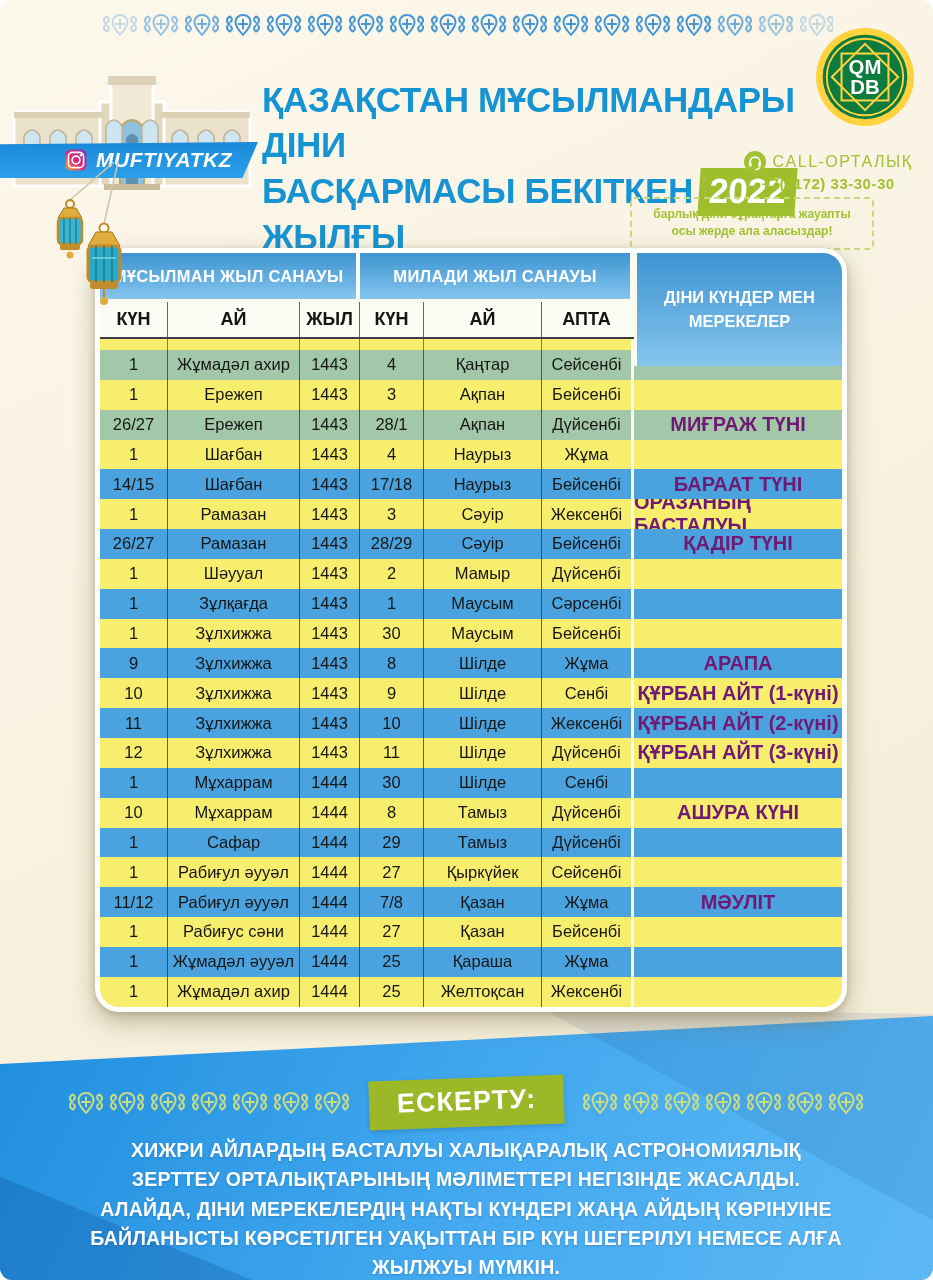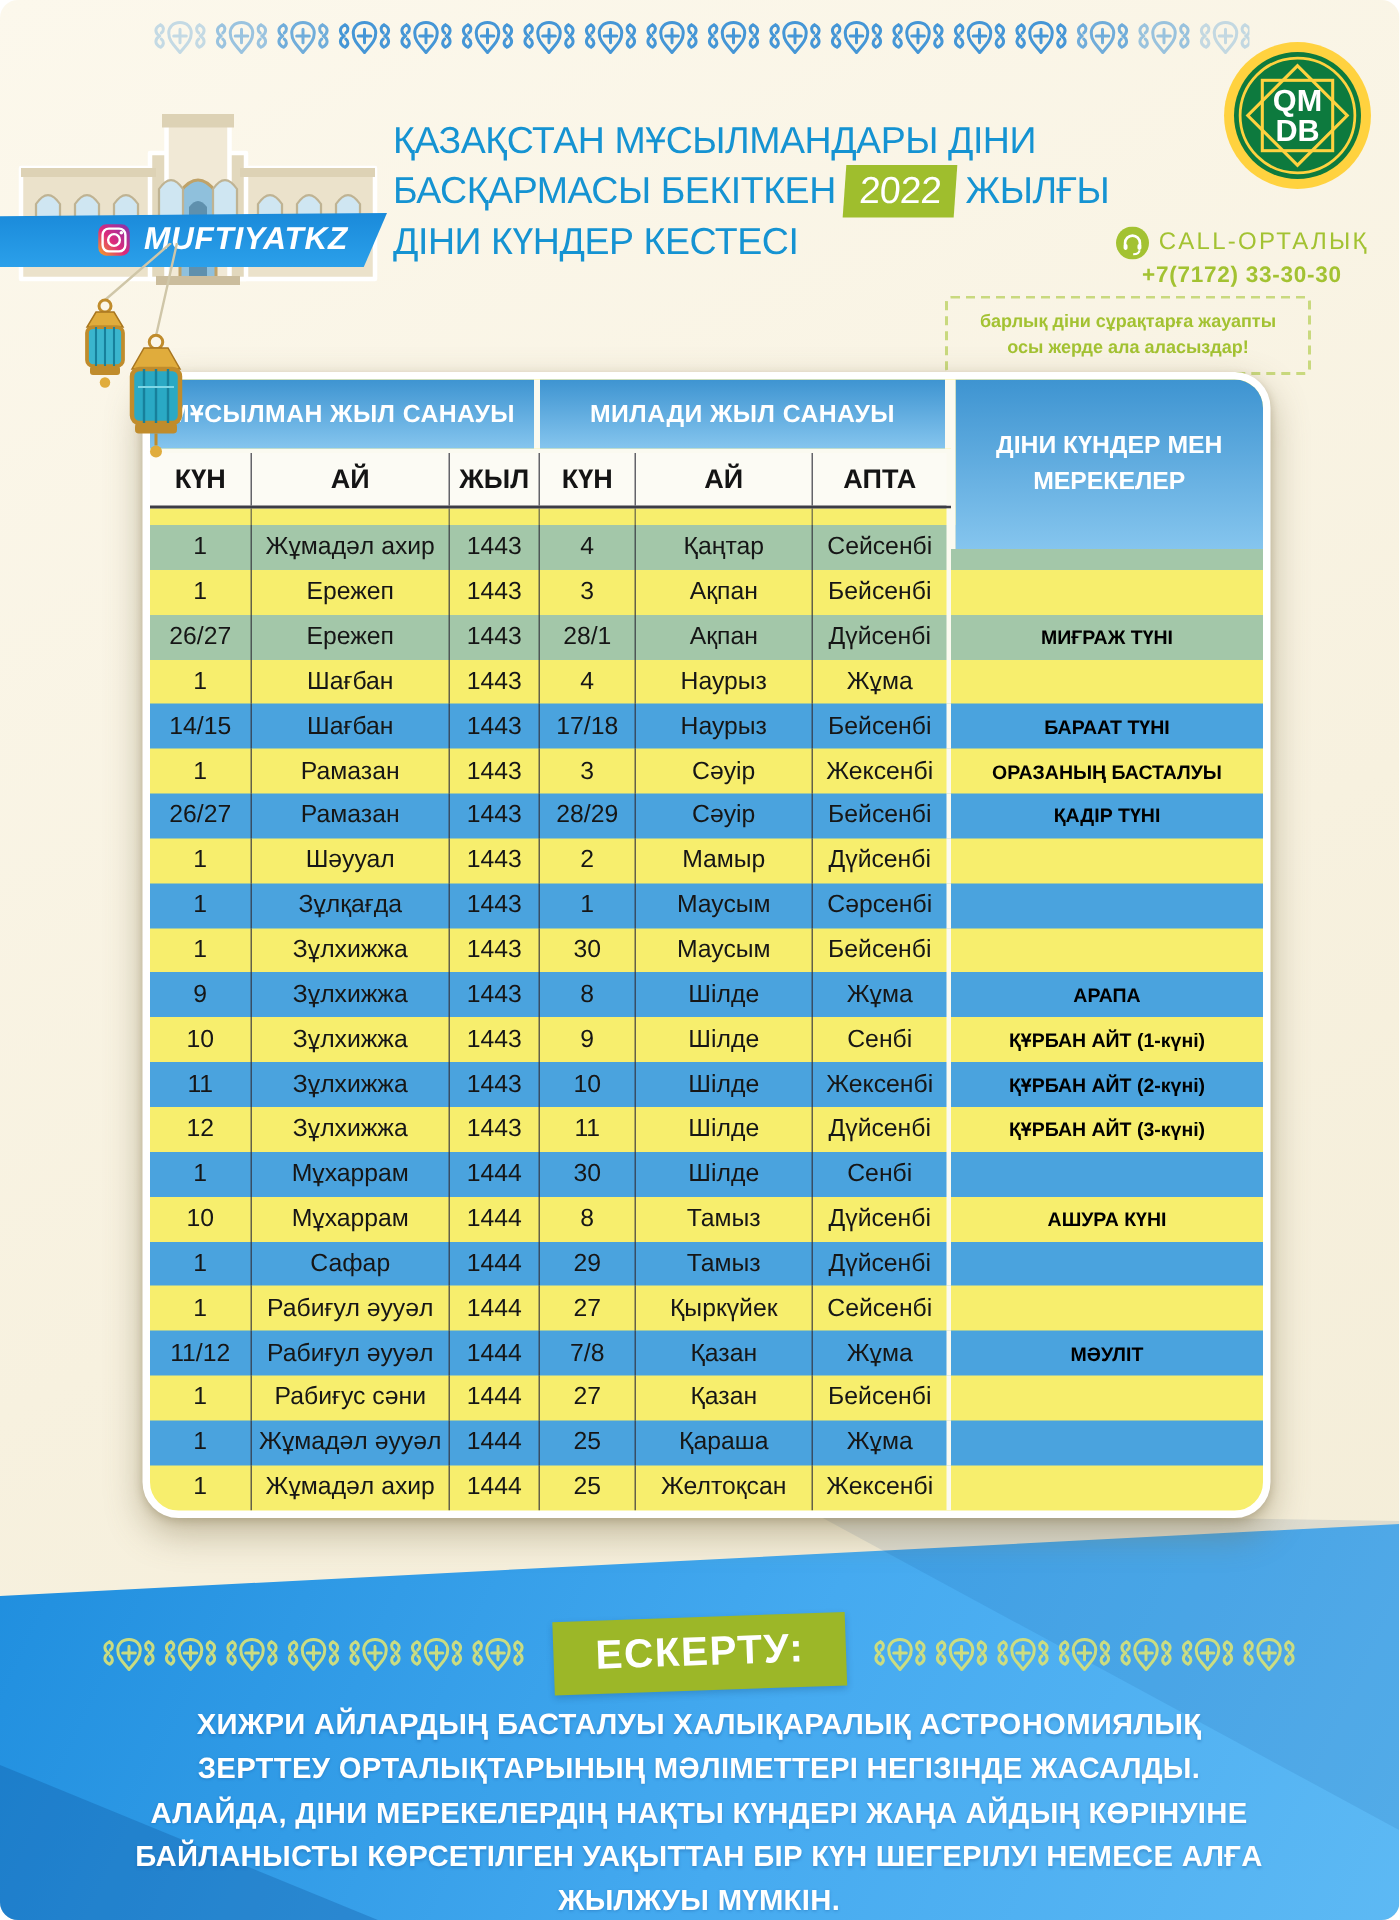--- a/index.html
+++ b/index.html
@@ -17,21 +17,21 @@
   
   .mosque{position:absolute;left:8px;top:66px;}
   
   .insta{position:absolute;left:0;top:142px;width:258px;height:36px;
          background:linear-gradient(180deg,#1a8ada,#2ba0ea);
          clip-path:polygon(0 6%,100% 0,94% 100%,0 100%);
          display:flex;align-items:center;justify-content:flex-end;gap:9px;padding-right:26px;box-sizing:border-box;}
   .insta-handle{color:#fff;font-weight:800;font-size:21px;letter-spacing:.5px;font-style:italic;}
   
   .title{position:absolute;left:262px;top:78px;width:565px;color:#1593d2;
-         font-weight:400;font-size:25px;line-height:1.28;letter-spacing:-.3px;}
+         font-weight:700;font-size:35px;line-height:1.28;letter-spacing:-.3px;}
   .year-box{display:inline-block;background:#9fbe2d;color:#fff;padding:1px 10px 2px;margin:0 6px;transform:skewX(-4deg);}
   
   .call{position:absolute;left:693px;top:151px;width:270px;text-align:center;color:#a3c232;}
   .call-row1{display:flex;align-items:center;justify-content:center;gap:7px;font-size:16px;letter-spacing:1.5px;}
   .call-phone{font-size:15px;font-weight:800;margin-top:2px;letter-spacing:.5px;}
   .ask-box{position:absolute;left:630px;top:197px;width:232px;border:2px dashed #c9d97e;border-radius:4px;
            padding:7px 4px;text-align:center;color:#a3c232;font-weight:bold;font-size:12px;line-height:1.45;}
   
   .lanterns{position:absolute;left:18px;top:162px;z-index:6;}
   
@@ -53,21 +53,21 @@
   .strip-cell:last-child{border-right:3px solid #fbfaf0;}
   .thead-event{position:absolute;right:0;top:0;width:208px;height:113px;box-sizing:border-box;
                background:linear-gradient(180deg,#3e94d1,#85c5ee);border-left:3px solid #fbfaf0;
                color:#fff;font-weight:800;font-size:16.5px;display:flex;align-items:center;justify-content:center;
                text-align:center;line-height:1.4;padding:0 20px;}
   .tbody{}
   .trow{display:grid;grid-template-columns:68px 132px 60px 64px 118px 92px 1fr;height:29.85px;}
   .trow .cell{display:flex;align-items:center;justify-content:center;font-size:16.5px;color:#161616;
               border-right:1.5px solid rgba(50,50,60,.75);box-sizing:border-box;overflow:hidden;}
   .trow .cell:nth-child(6){border-right:3px solid #fbfaf0;}
-  .trow .cell:nth-child(7){border-right:none;font-weight:800;color:#000000;font-size:13px;}
+  .trow .cell:nth-child(7){border-right:none;font-weight:800;color:#701a75;font-size:20px;}
   .row-yellow{background:transparent;}
   .row-green{background:#a3c7a9;}
   .row-blue{background:#4aa3de;}
   
   .footer{position:absolute;left:0;top:1008px;width:933px;height:272px;}
   .footer-blue{position:absolute;inset:0;background:linear-gradient(115deg,#1f8ede 0%,#45aaf0 55%,#5db9f4 100%);
                clip-path:polygon(0 56px,100% 8px,100% 272px,0 272px);}
   .footer-wedge-dark{position:absolute;inset:0;background:rgba(12,74,148,.28);
                clip-path:polygon(0 62%,27% 100%,0 100%);}
   .footer-wedge-right{position:absolute;inset:0;background:rgba(10,60,130,.10);

